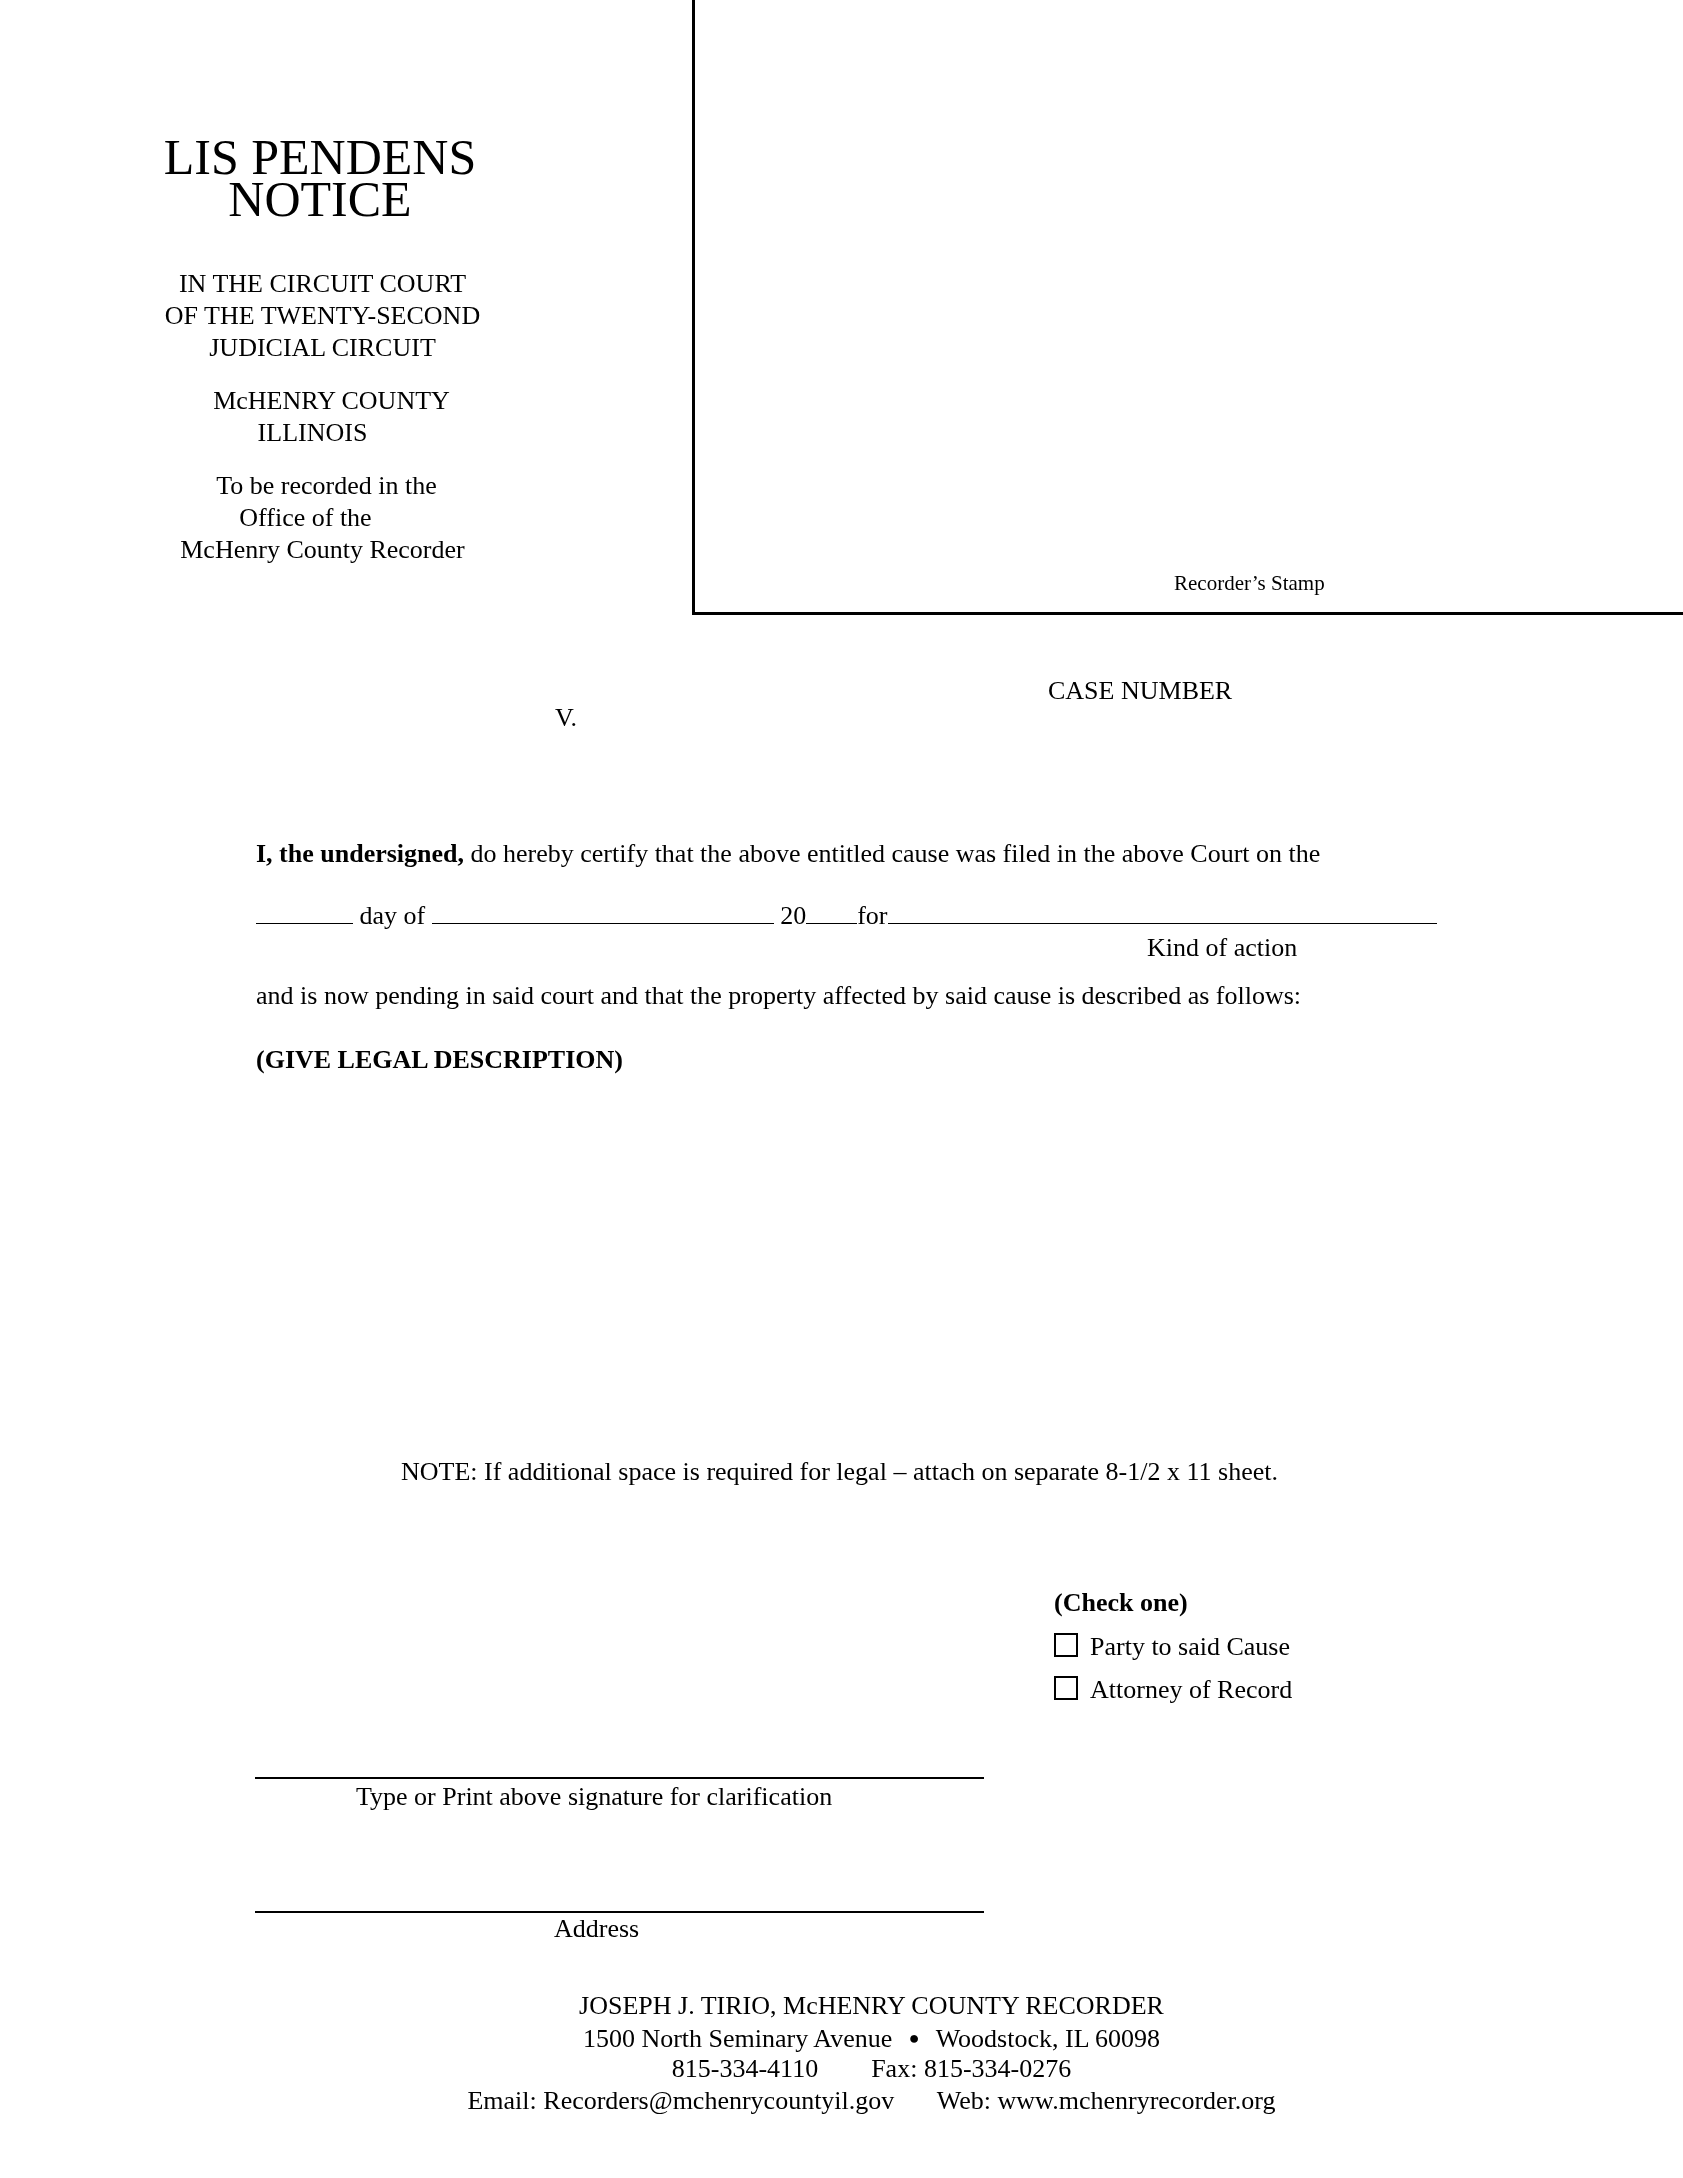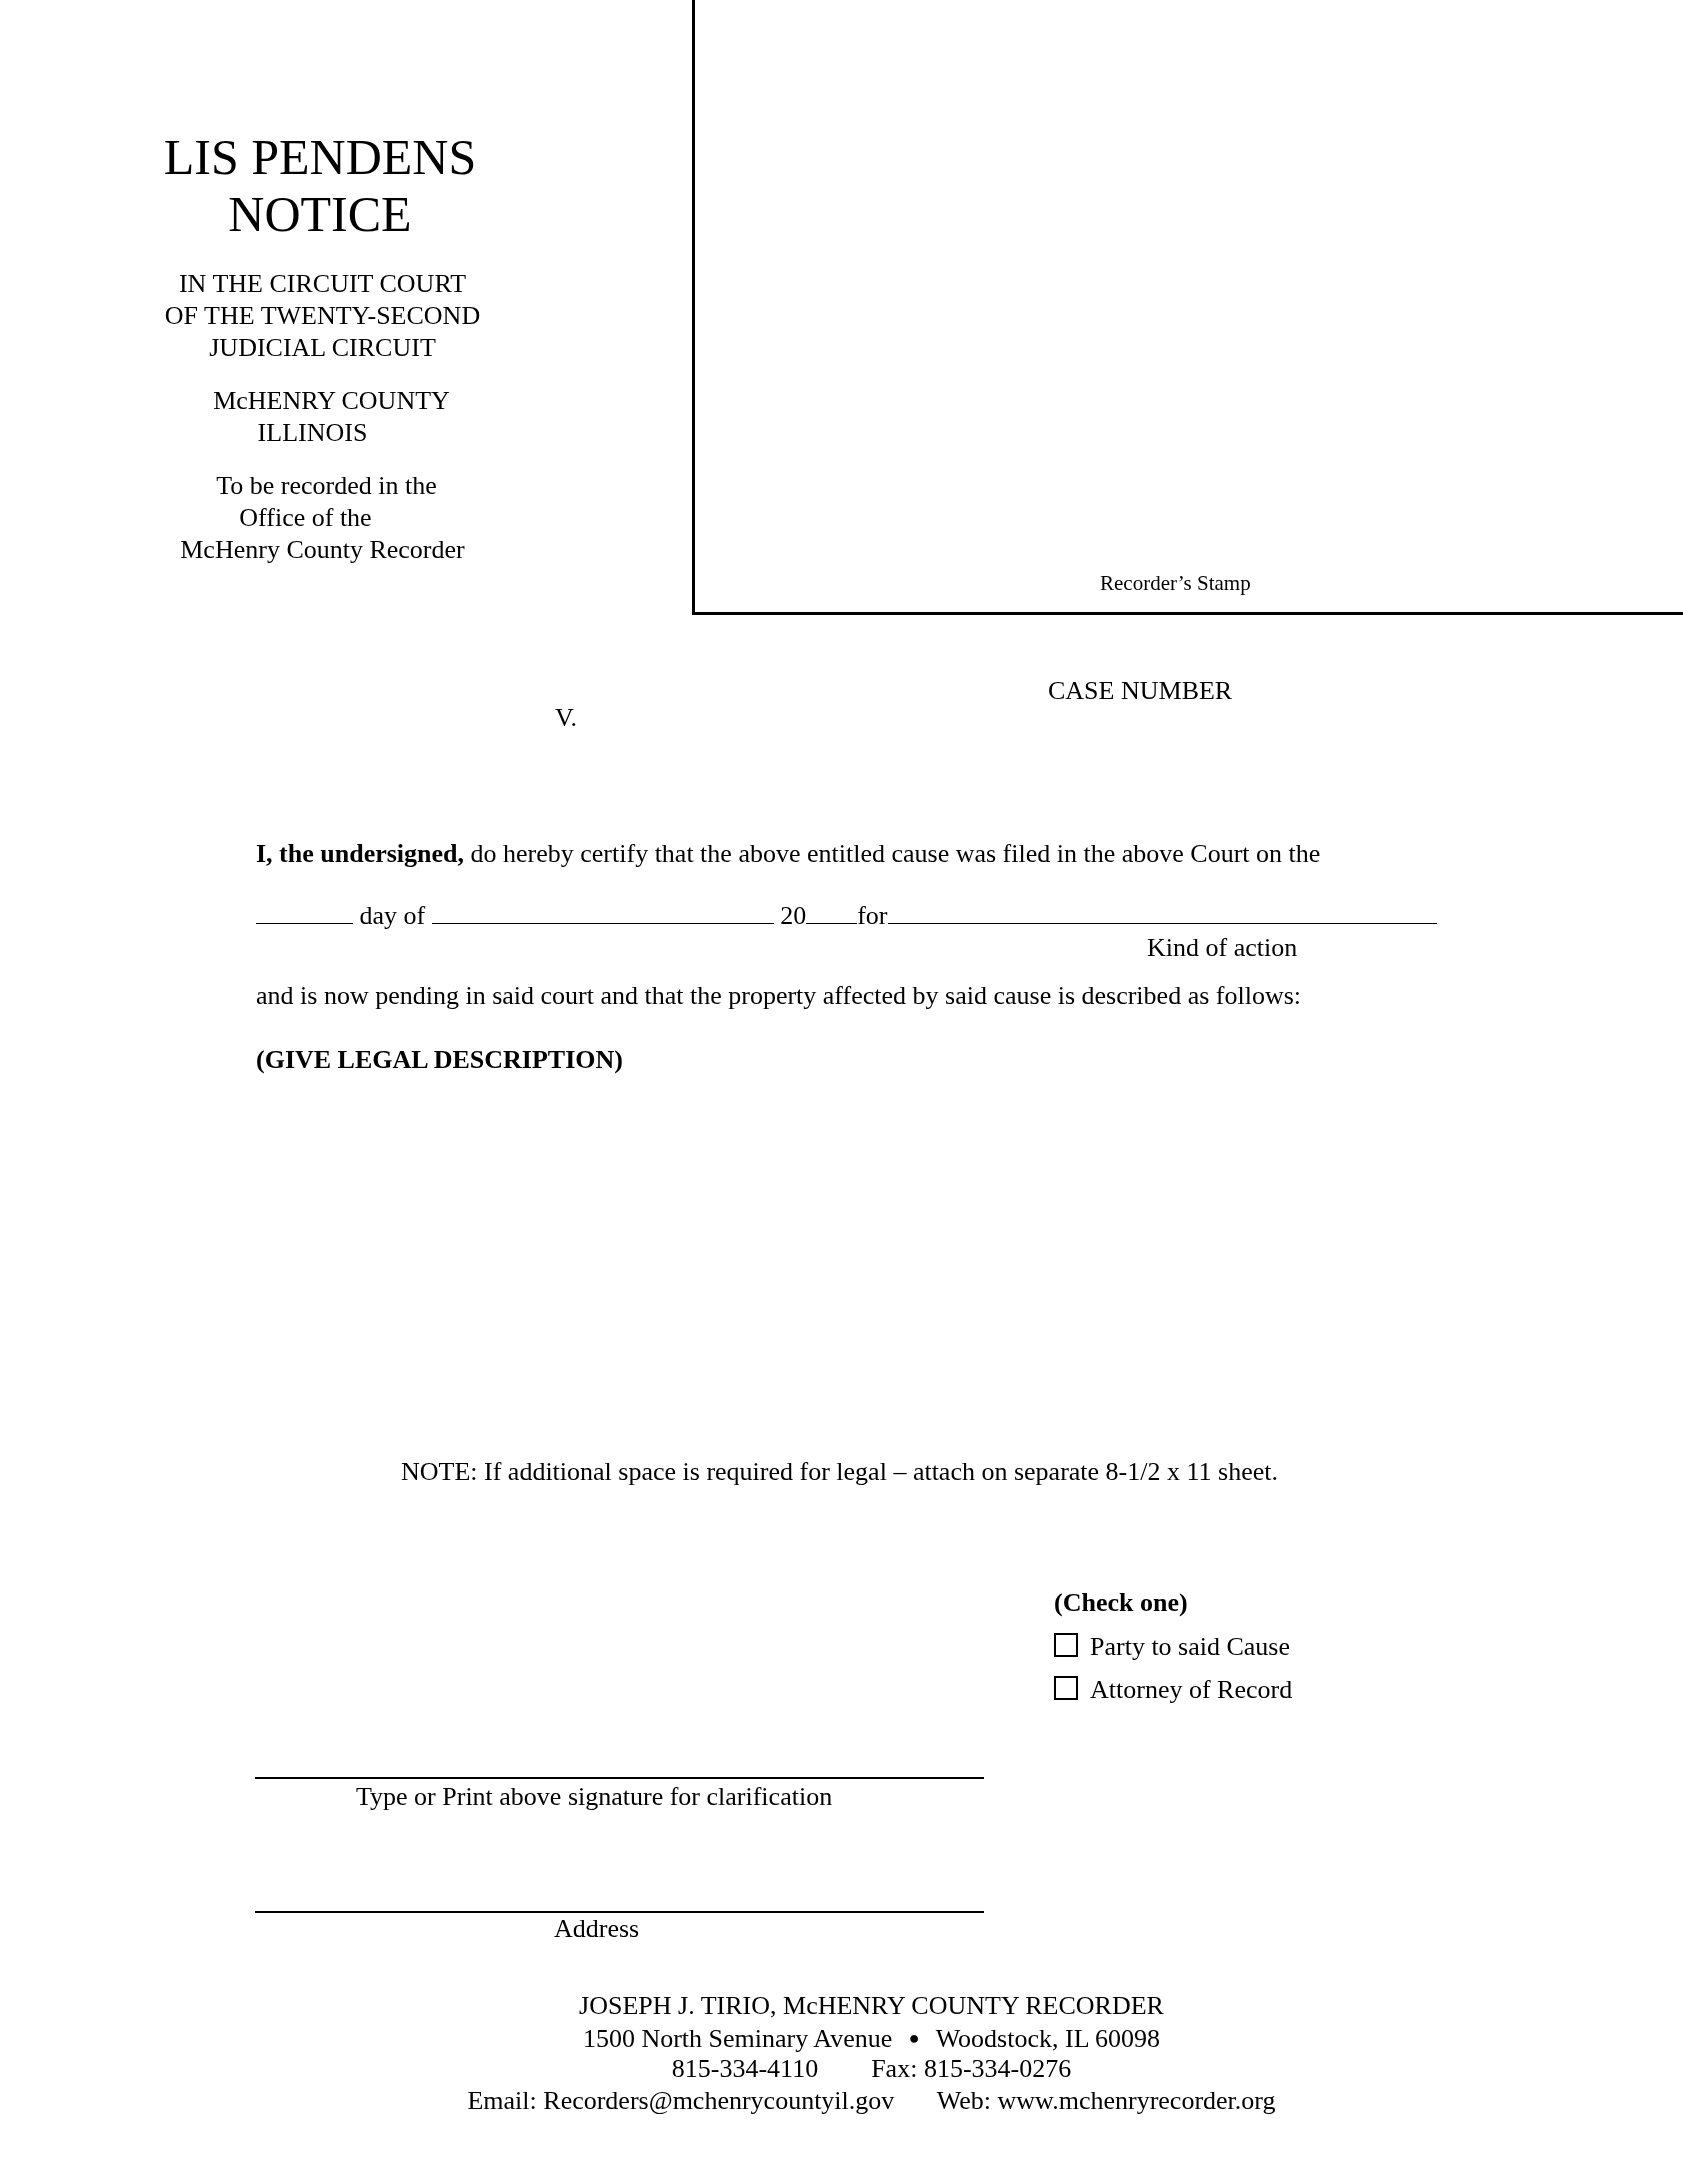--- a/index.html
+++ b/index.html
@@ -15,35 +15,35 @@
   .blank { display: inline-block; border-bottom: 1.5px solid #000; height: 22px; vertical-align: baseline; }
   .checkbox { display: inline-block; width: 24px; height: 24px; border: 2px solid #000; box-sizing: border-box;
               vertical-align: -2px; margin-right: 12px; }
   .sig-line { position: absolute; height: 0; border-top: 2.5px solid #000; }
   .footer { font-size: 26px; line-height: 32px; text-align: center; left: 347px; width: 1049px; }
 </style>
 </head>
 <body>
 
 <div class="abs title" style="top:129px;">LIS PENDENS</div>
-<div class="abs title" style="top:186px;">NOTICE</div>
+<div class="abs title" style="top:171px;">NOTICE</div>
 
 <div class="abs hdr" style="left:149px; width:347px; top:268px;">IN THE CIRCUIT COURT</div>
 <div class="abs hdr" style="left:149px; width:347px; top:300px;">OF THE TWENTY-SECOND</div>
 <div class="abs hdr" style="left:149px; width:347px; top:332px;">JUDICIAL CIRCUIT</div>
 
 <div class="abs hdr" style="left:158px; width:347px; top:385px;">McHENRY COUNTY</div>
 <div class="abs hdr" style="left:139px; width:347px; top:417px;">ILLINOIS</div>
 
 <div class="abs hdr" style="left:153px; width:347px; top:470px;">To be recorded in the</div>
 <div class="abs hdr" style="left:132px; width:347px; top:502px;">Office of the</div>
 <div class="abs hdr" style="left:149px; width:347px; top:534px;">McHenry County Recorder</div>
 
 <div class="stamp-box"></div>
-<div class="abs stamp-label" style="left:1100px; top:571px;">Recorder’s Stamp</div>
+<div class="abs stamp-label" style="left:1174px; top:571px;">Recorder’s Stamp</div>
 
 <div class="abs body-text" style="left:555px; top:703px;">V.</div>
 <div class="abs body-text" style="left:1048px; top:676px;">CASE NUMBER</div>
 
 <div class="abs body-text" style="left:256px; top:839px;">
   <b>I, the undersigned,</b><span> do hereby certify that the above entitled cause was filed in the above Court on the</span>
 </div>
 
 <div class="abs body-text" style="left:256px; top:901px;">
   <span class="blank" style="width:97px;"></span>

